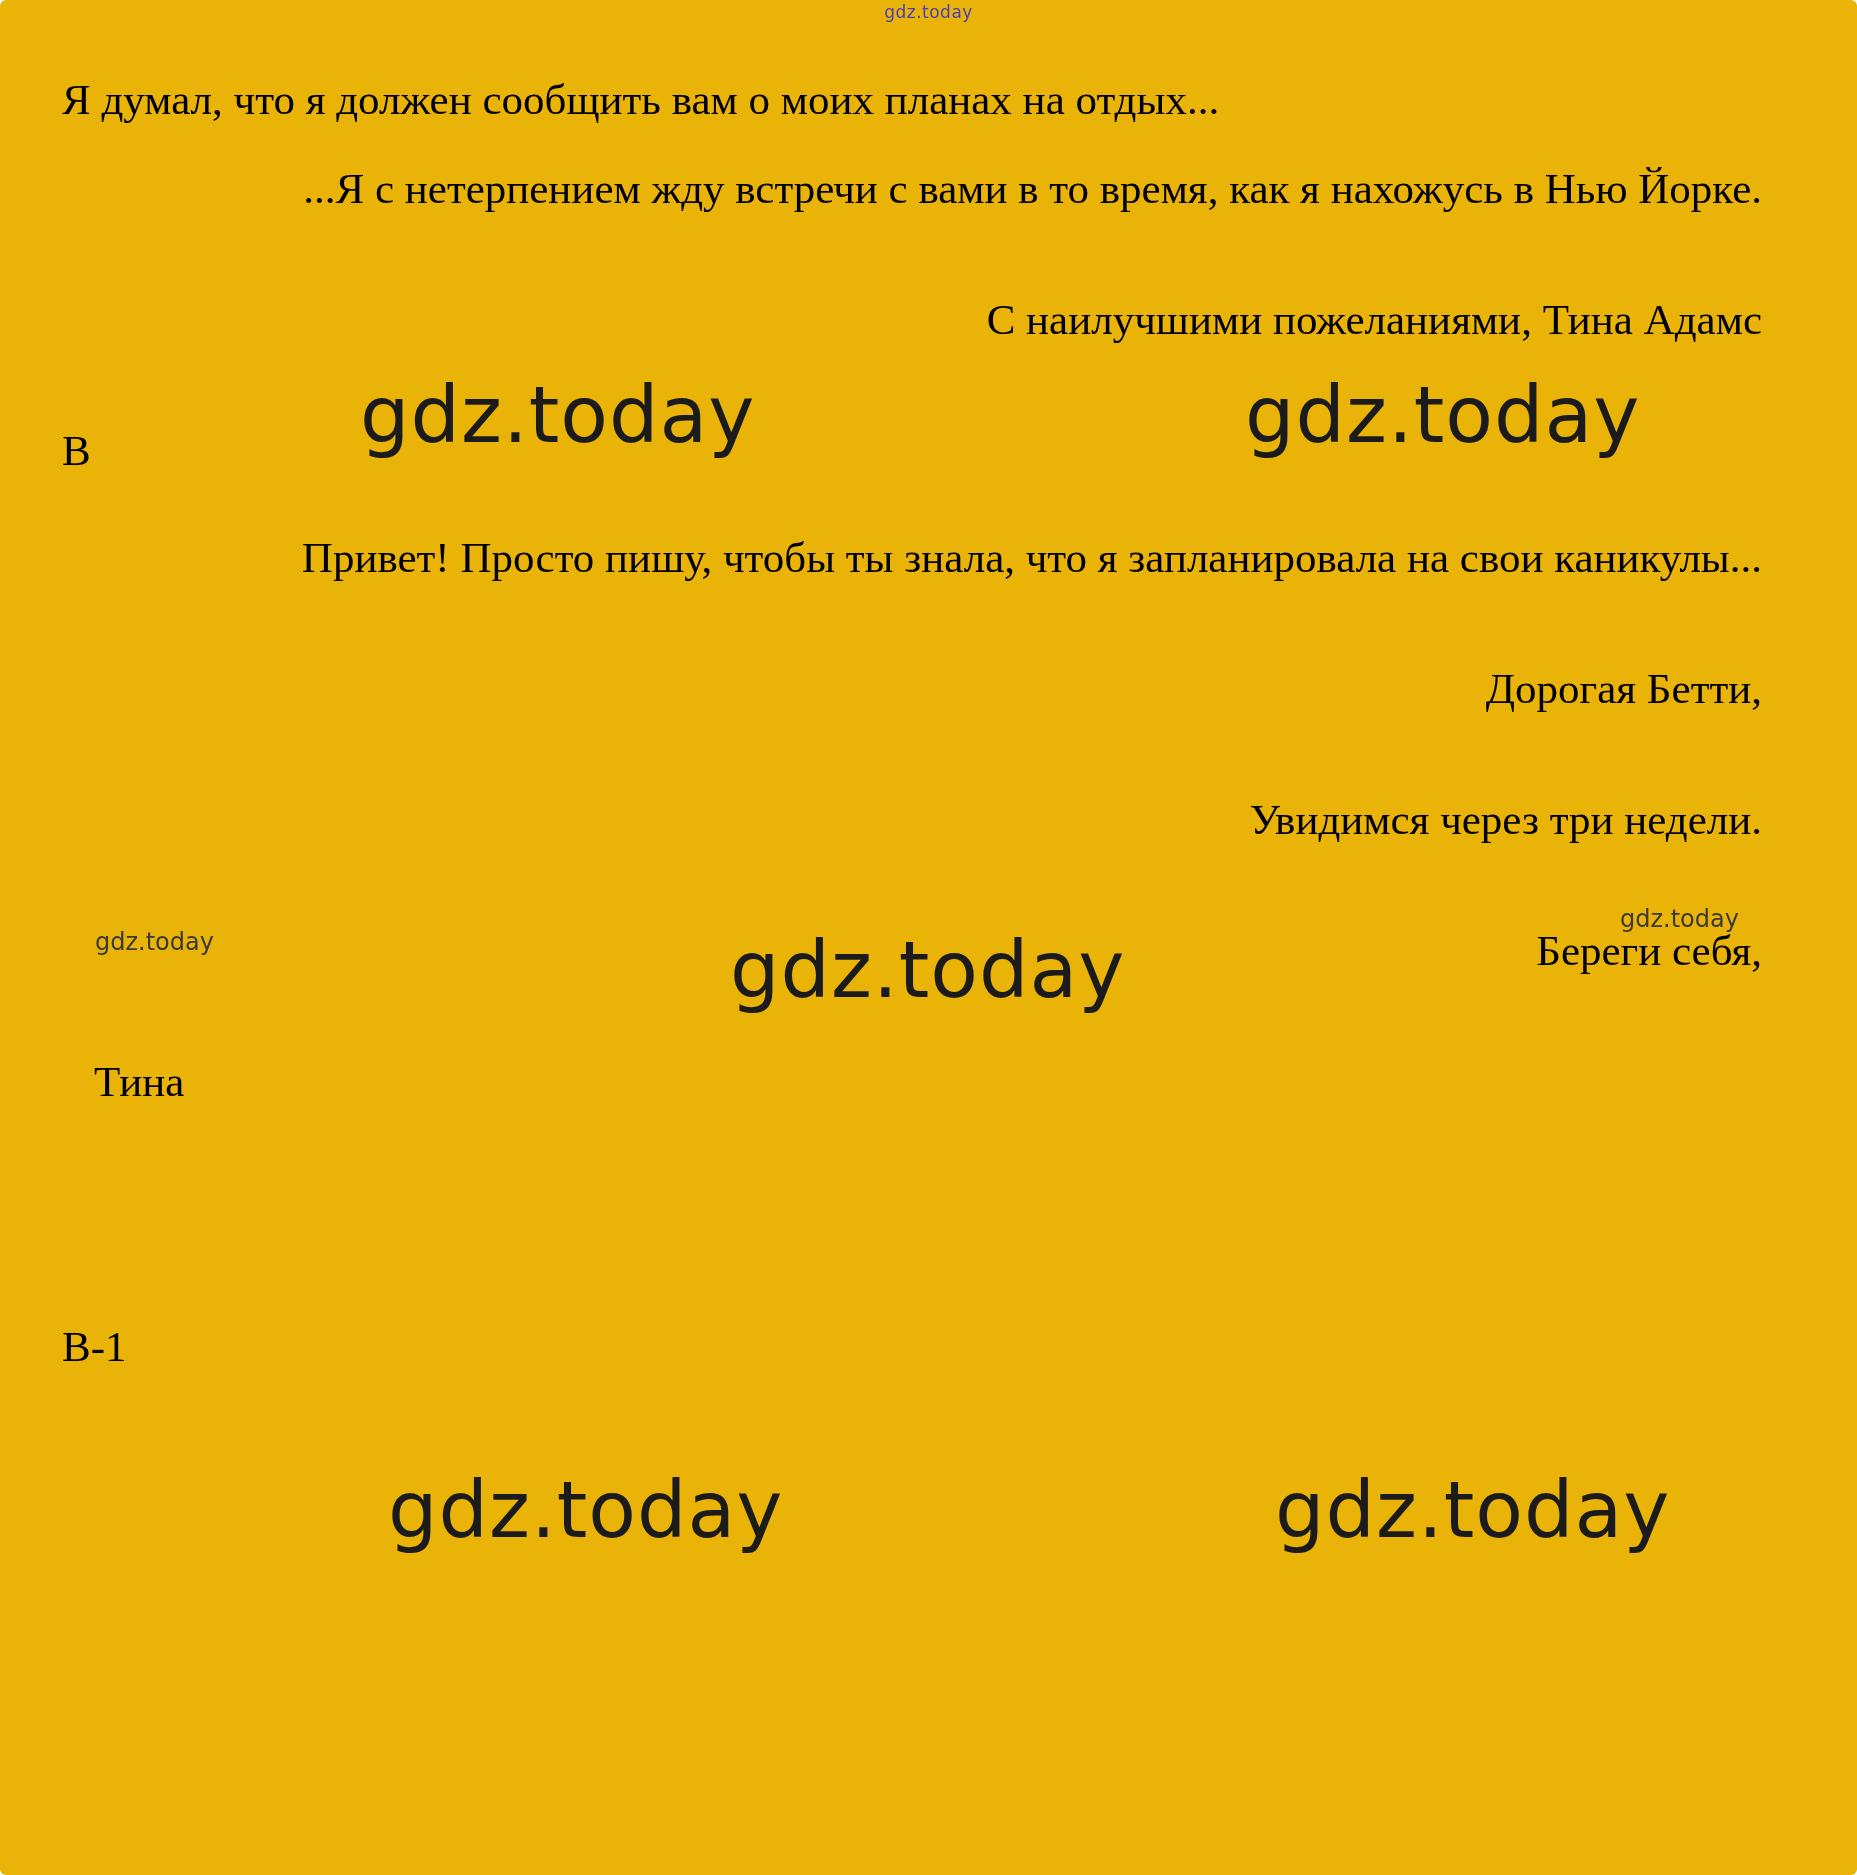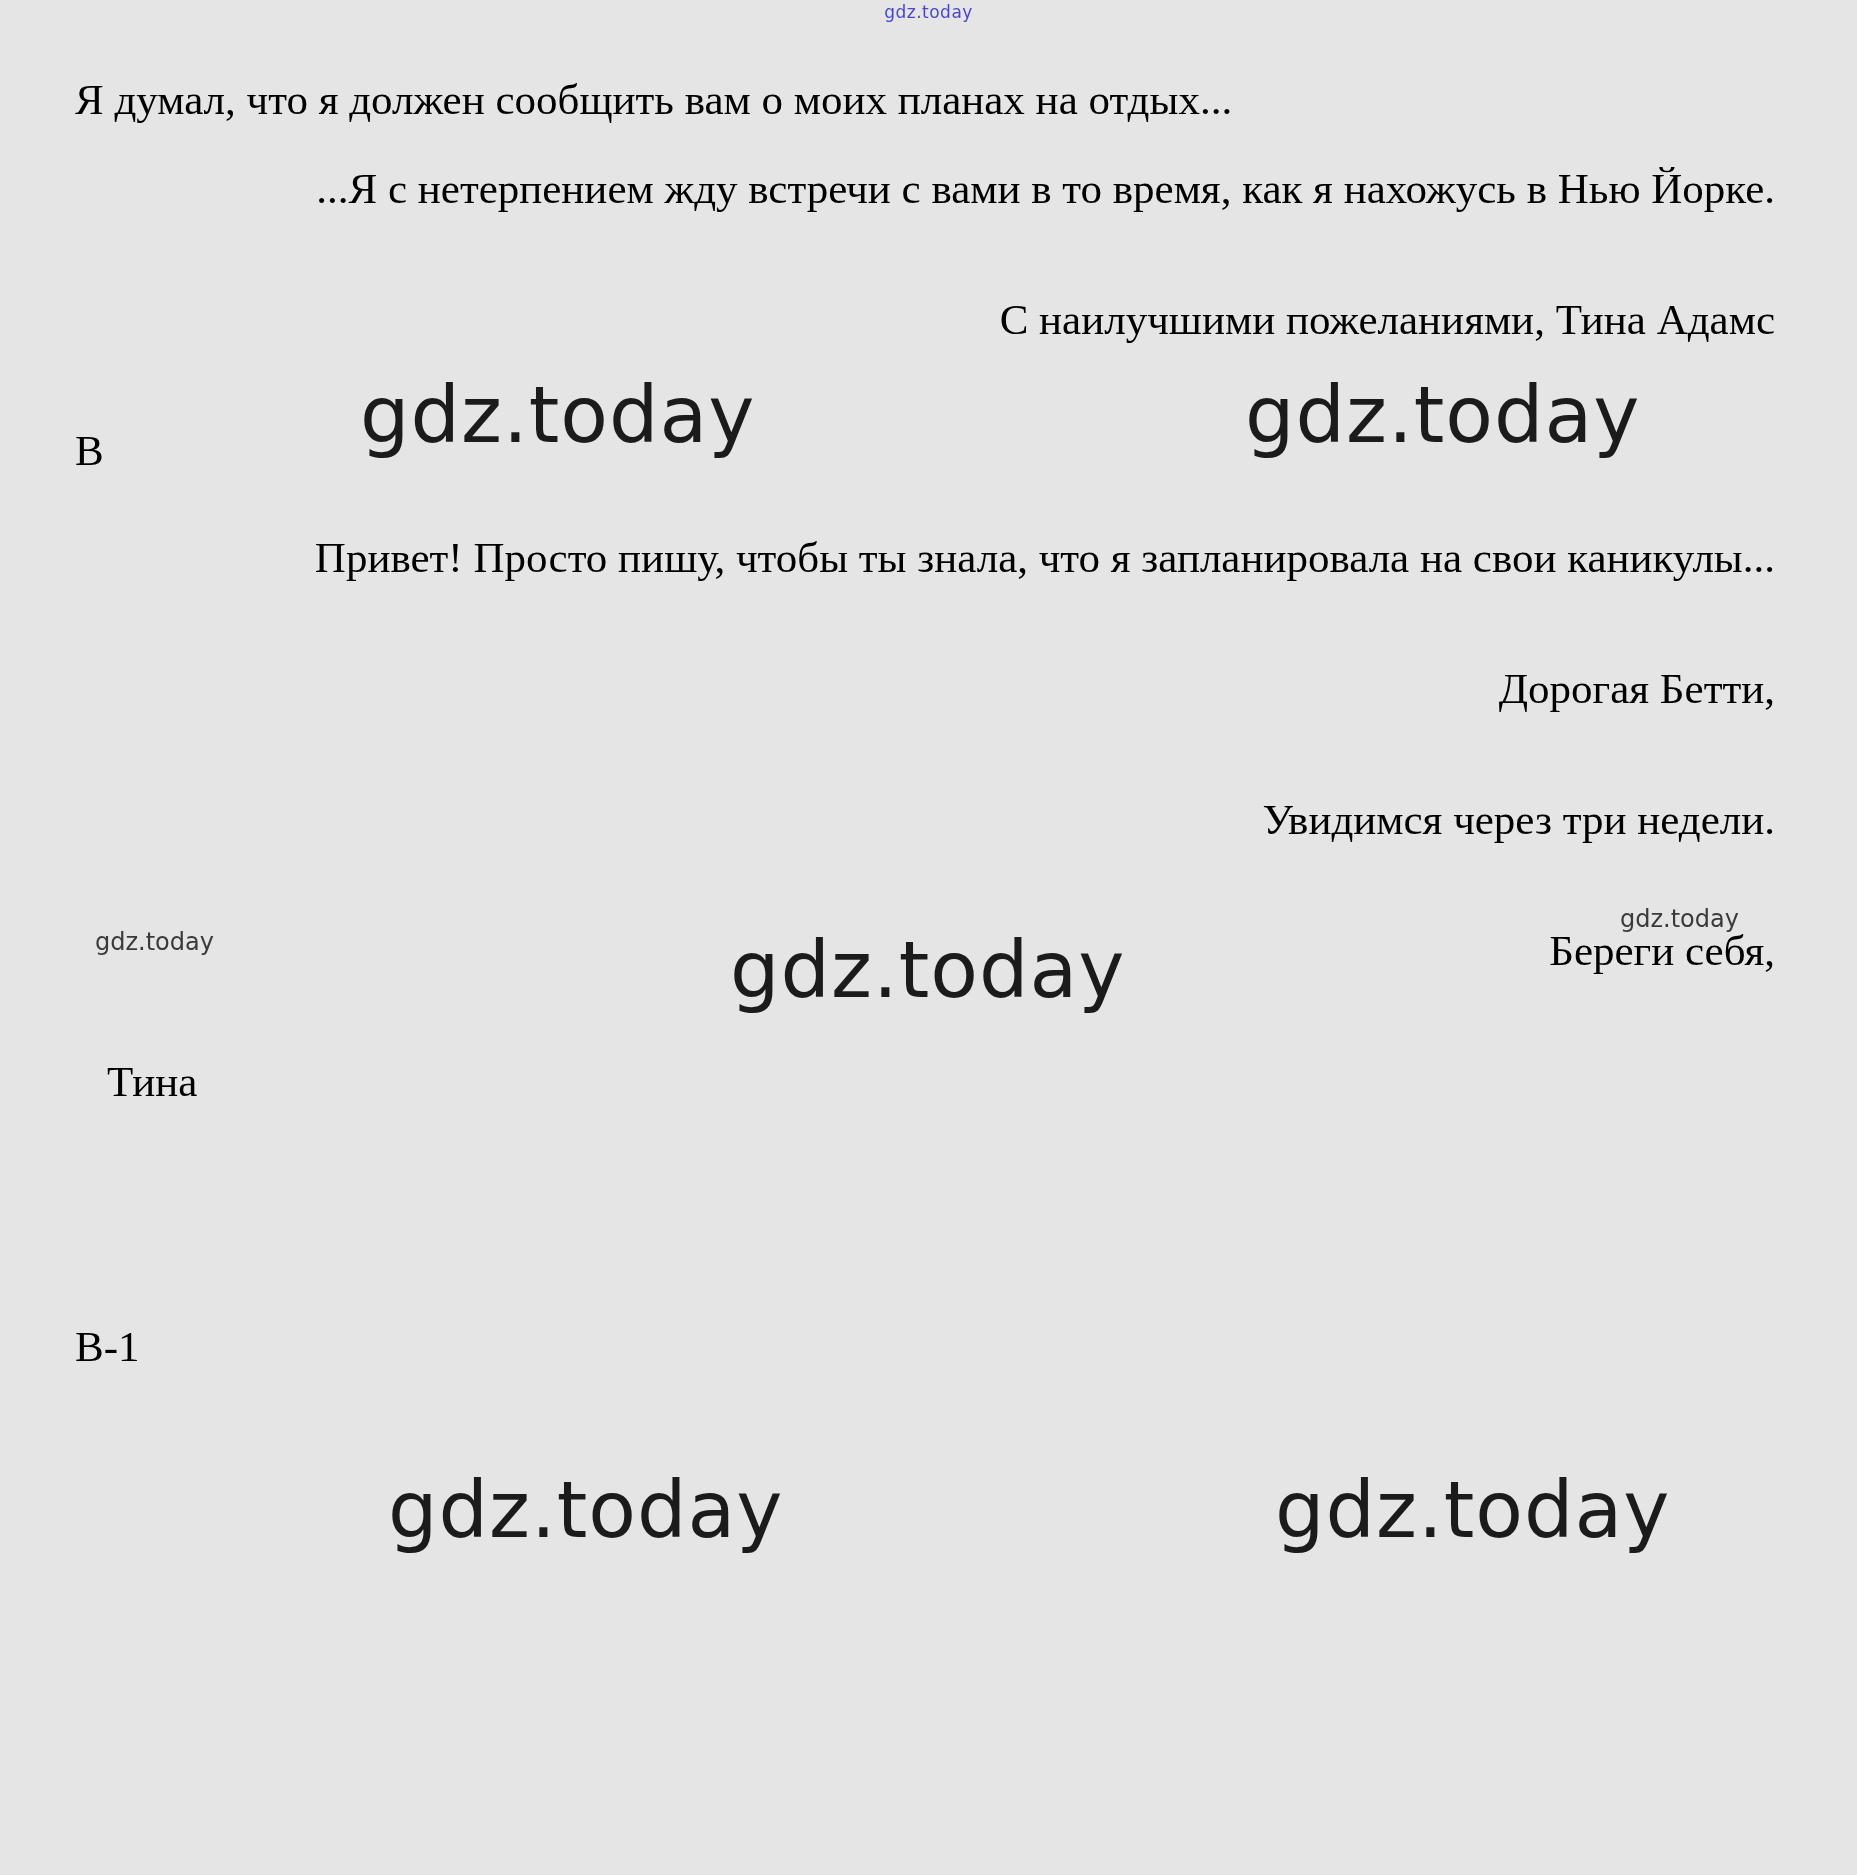--- a/index.html
+++ b/index.html
@@ -5,43 +5,44 @@
 <style>
   html, body {
     margin: 0;
     padding: 0;
     background: #ffffff;
   }
   .page {
     position: relative;
     width: 1857px;
     height: 1875px;
-    background: #e5e5e5;
+    background: #eab308;
     overflow: hidden;
     font-family: "Liberation Serif", "DejaVu Serif", serif;
+    border-radius: 6px;
   }
 
   
   .top-mark {
     position: absolute;
     top: 2px;
     left: 0;
     width: 100%;
     text-align: center;
     font-family: "DejaVu Sans", "Liberation Sans", sans-serif;
     font-size: 17px;
     color: #2b2bd0;
     letter-spacing: 0.5px;
     opacity: 0.85;
   }
 
   .content {
     position: absolute;
     top: 72px;
-    left: 75px;
+    left: 62px;
     width: 1700px;
   }
 
   .line {
     font-size: 43px;
     line-height: 1.28;
     color: #000000;
     margin: 0 0 34px 0;
     white-space: pre-wrap;
   }

